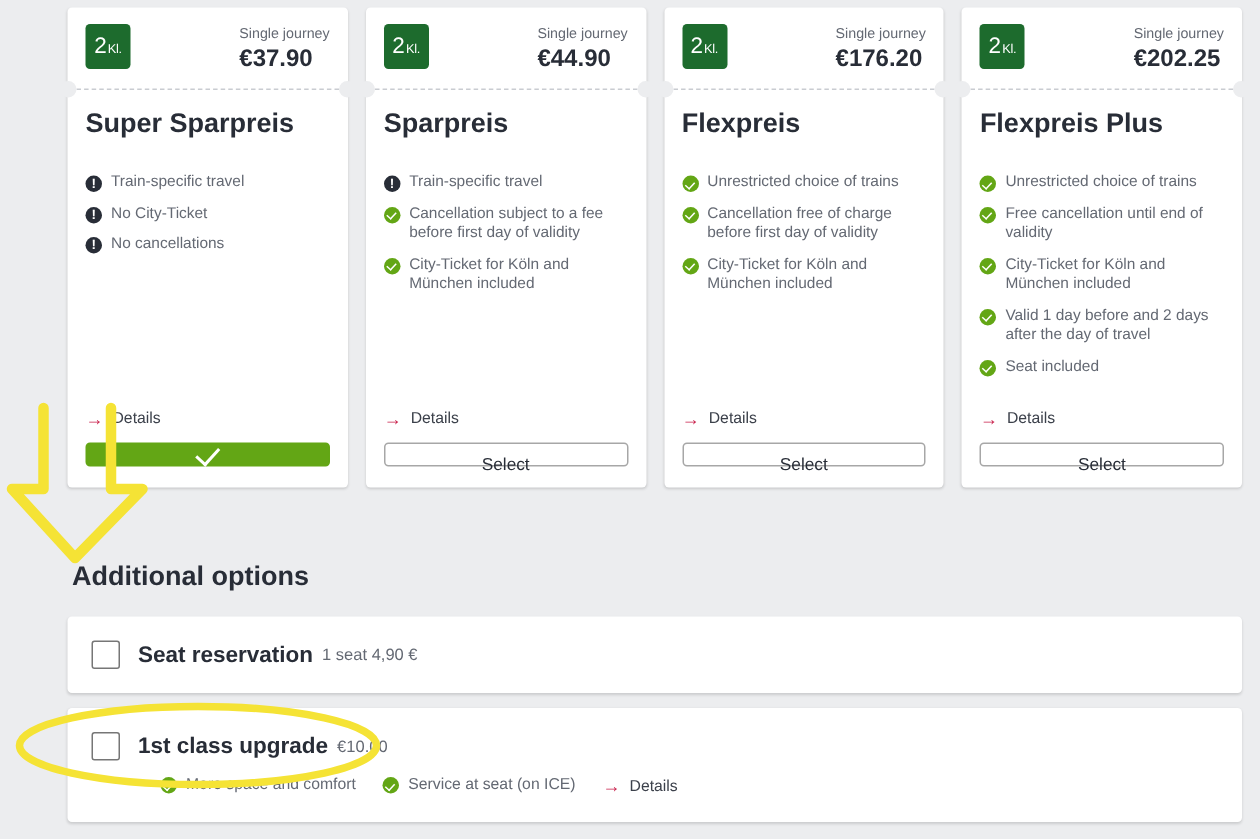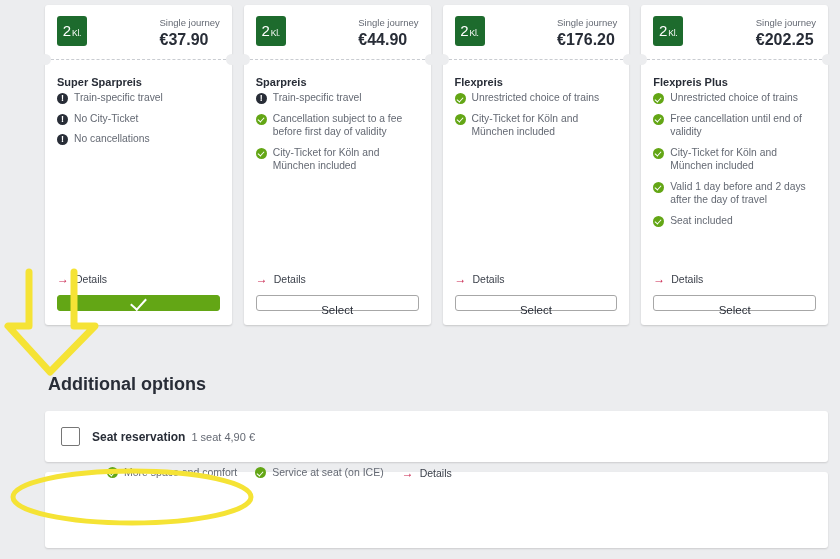--- a/index.html
+++ b/index.html
@@ -96,24 +96,24 @@
     background: #ecedef;
   }
   .perforation:before { left: -11px; }
   .perforation:after  { right: -11px; }
 
   .card-body {
     padding: 14px 12px 0 12px;
     flex: 1 1 auto;
   }
   .fare-name {
-    font-size: 11px;
+    font-size: 18px;
     font-weight: bold;
     color: #282d37;
-    margin-bottom: 1px;
+    margin-bottom: 25px;
     line-height: 15px;
   }
   .feature {
     display: flex;
     align-items: flex-start;
     margin-bottom: 7px;
   }
   .feat-icon {
     flex: 0 0 auto;
     width: 11px;
@@ -236,21 +236,21 @@
     width: 17px;
     height: 17px;
     border: 1px solid #767676;
     border-radius: 2px;
     background: #ffffff;
     margin-right: 12px;
     flex: 0 0 auto;
     cursor: pointer;
   }
   .option-label {
-    font-size: 12px;
+    font-size: 15px;
     font-weight: bold;
     color: #282d37;
     margin-right: 6px;
   }
   .option-sub {
     font-size: 11px;
     color: #646973;
   }
   .option-features {
     display: flex;
@@ -367,20 +367,24 @@
     </div>
     <div class="perforation"></div>
     <div class="card-body">
       <div class="fare-name">Flexpreis</div>
       <div class="feature">
         <span class="feat-icon pos"></span>
         <span class="feat-text">Unrestricted choice of trains</span>
       </div>
       <div class="feature">
         <span class="feat-icon pos"></span>
+        <span class="feat-text">Cancellation free of charge before first day of validity</span>
+      </div>
+      <div class="feature">
+        <span class="feat-icon pos"></span>
         <span class="feat-text">City-Ticket for Köln and München included</span>
       </div>
     </div>
     <div class="card-foot">
       <div class="details-link">
         <span class="arrow-icon">→</span>
         <span>Details</span>
       </div>
       <div class="btn btn-outline">Select</div>
     </div>
@@ -436,20 +440,25 @@
 
 <div class="option-panel" id="panel-seat">
   <div class="option-row">
     <span class="checkbox"></span>
     <span class="option-label">Seat reservation</span>
     <span class="option-sub">1 seat 4,90 €</span>
   </div>
 </div>
 
 <div class="option-panel" id="panel-first">
+  <div class="option-row">
+    <span class="checkbox"></span>
+    <span class="option-label">1st class upgrade</span>
+    <span class="option-sub">€10.00</span>
+  </div>
   <div class="option-features">
     <div class="feature">
       <span class="feat-icon pos"></span>
       <span class="feat-text">More space and comfort</span>
     </div>
     <div class="feature">
       <span class="feat-icon pos"></span>
       <span class="feat-text">Service at seat (on ICE)</span>
     </div>
     <div class="details-link">

